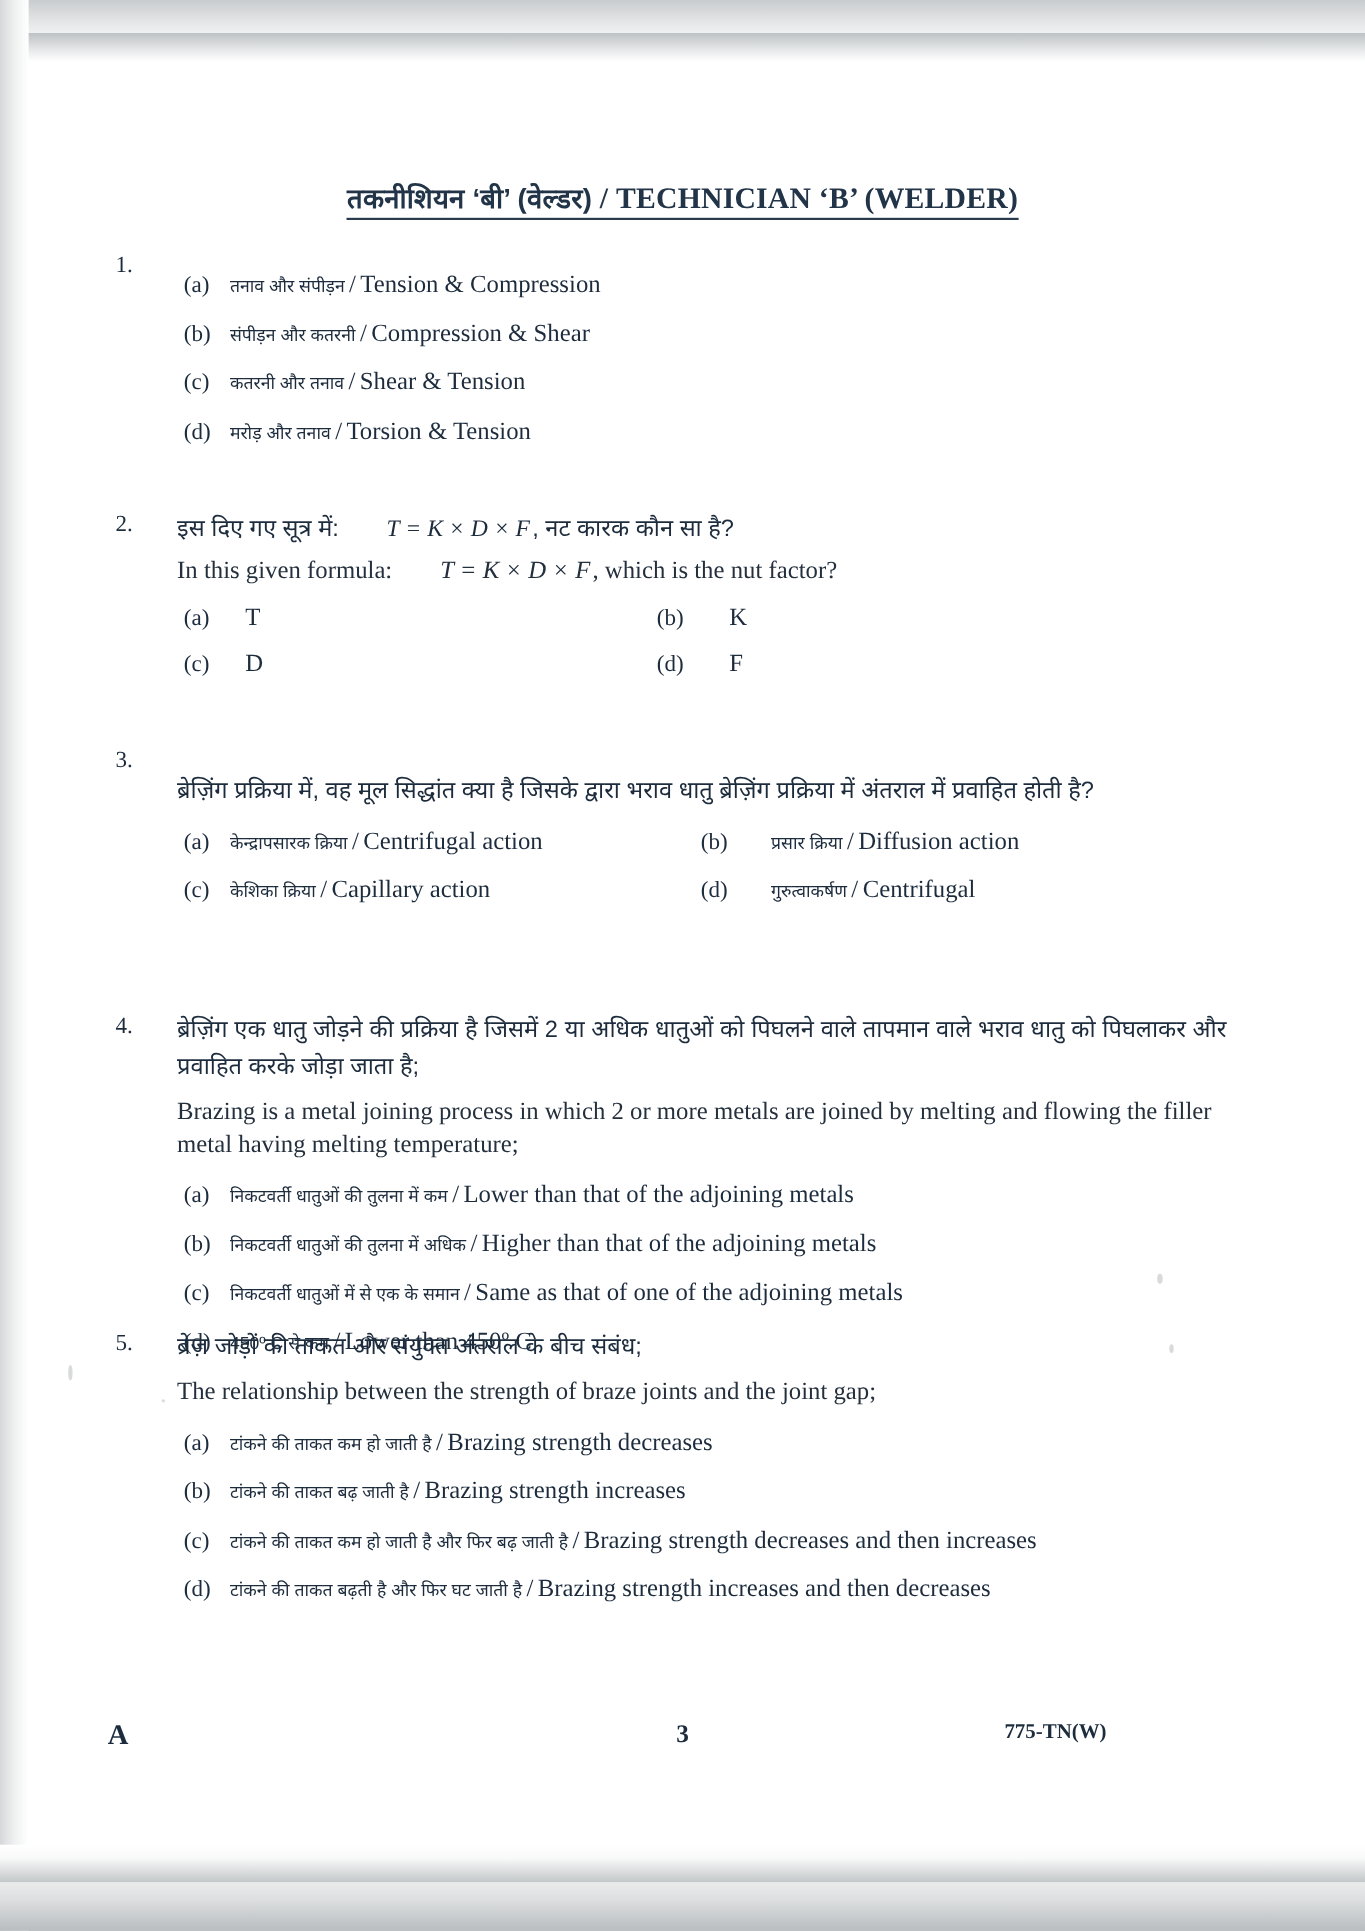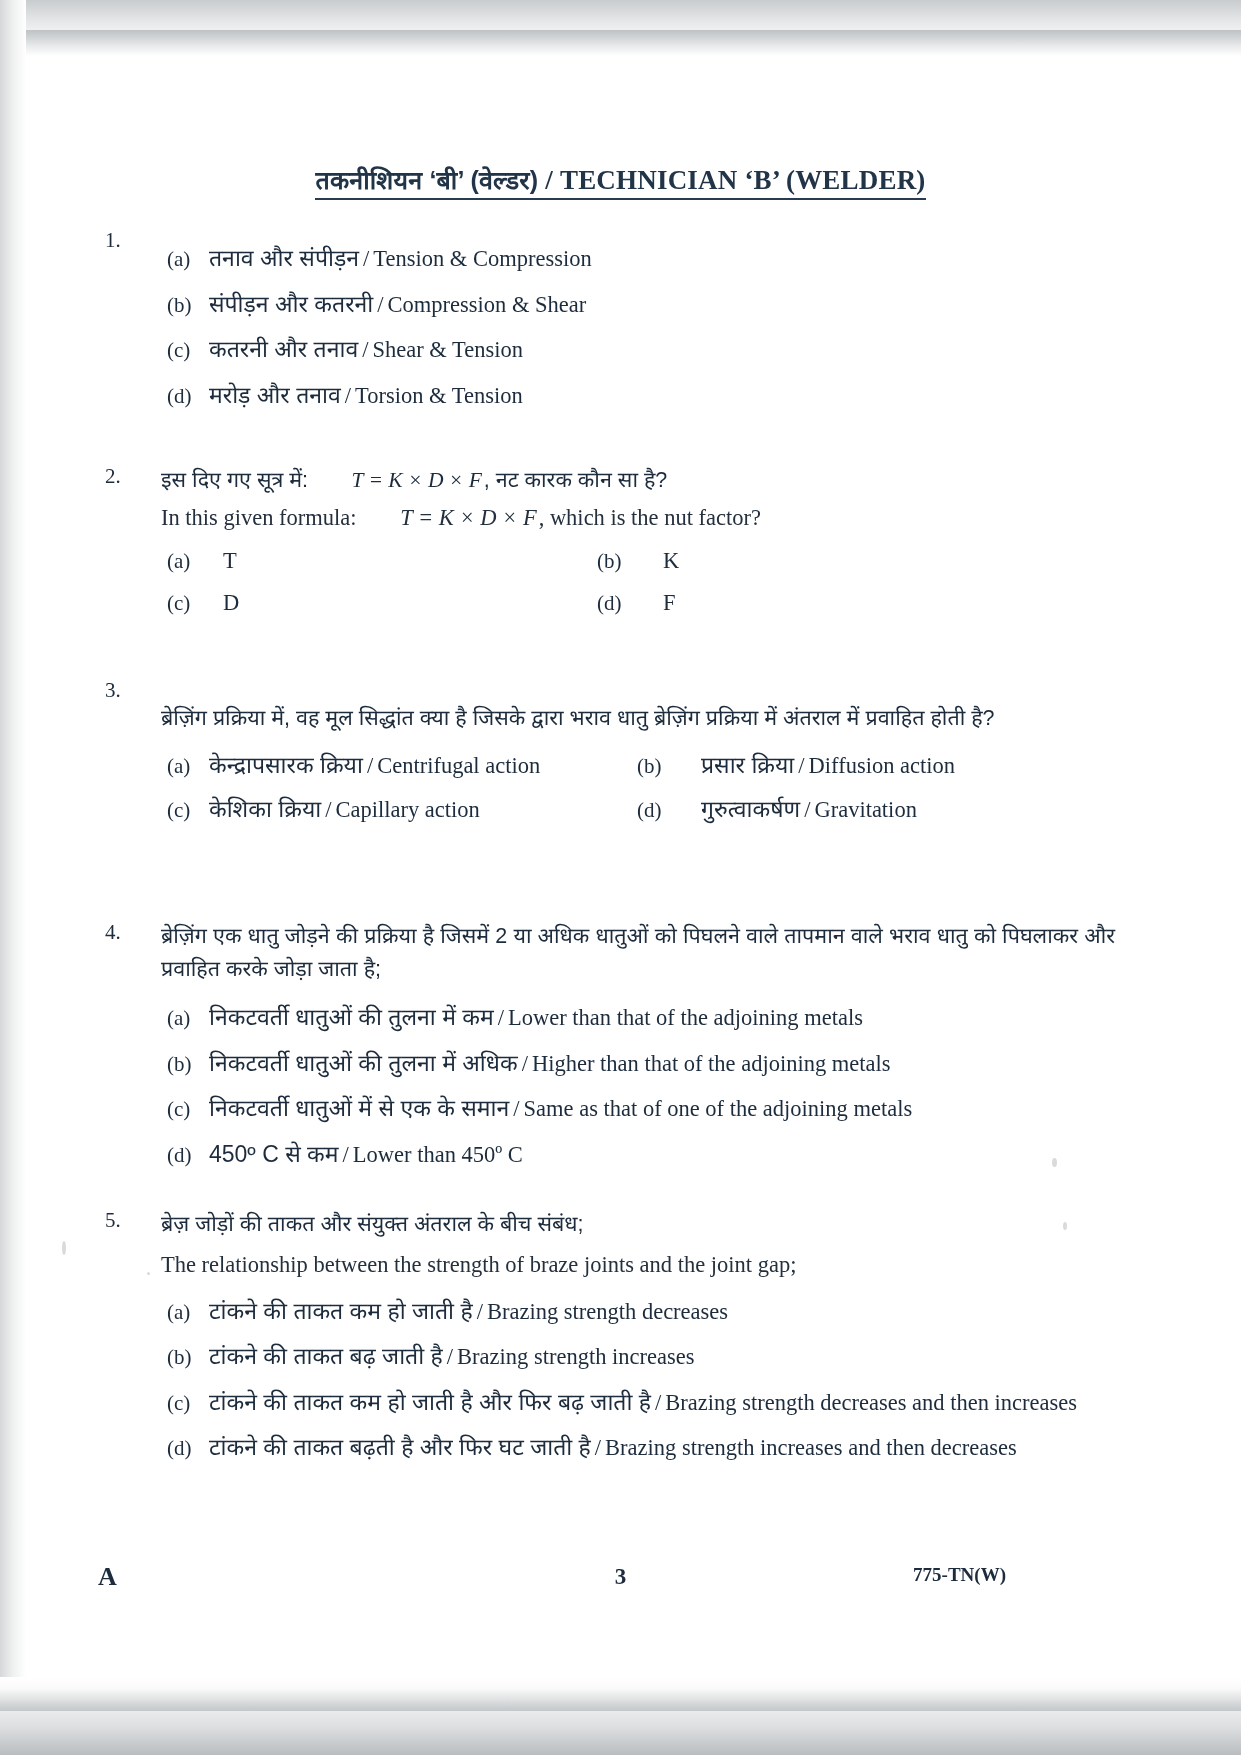--- a/index.html
+++ b/index.html
@@ -109,21 +109,21 @@
     padding-left: 6px;
     box-sizing: border-box;
   }
   .opt .otext {
     flex: 1 1 auto;
     font-size: 22.5px;
     line-height: 1.4;
   }
   .opt .otext .hi {
     font-family: "Liberation Sans", "DejaVu Sans", sans-serif;
-    font-size: 23px;
+    font-size: 16px;
   }
   .opt .otext .sep { padding: 0 4px; }
 
   
   .opts-2col {
     display: grid;
     grid-template-columns: 430px 1fr;
     column-gap: 0px;
     row-gap: 0px;
     margin-top: 10px;
@@ -244,30 +244,31 @@
           <div class="opt">
             <span class="lbl">(b)</span>
             <span class="otext" style="padding-left:22px;"><span class="hi">प्रसार क्रिया</span><span class="sep">/</span><span>Diffusion action</span></span>
           </div>
           <div class="opt">
             <span class="lbl">(c)</span>
             <span class="otext"><span class="hi">केशिका क्रिया</span><span class="sep">/</span><span>Capillary action</span></span>
           </div>
           <div class="opt">
             <span class="lbl">(d)</span>
-            <span class="otext" style="padding-left:22px;"><span class="hi">गुरुत्वाकर्षण</span><span class="sep">/</span><span>Gravitation</span></span>
+            <span class="otext" style="padding-left:22px;"><span class="hi">गुरुत्वाकर्षण</span><span class="sep">/</span><span>Centrifugal</span></span>
           </div>
         </div>
       </div>
     </div>
 
     <div class="qblock" style="top:920px;">
       <div class="qnum">4.</div>
       <div class="qbody">
         <div class="hi-line" style="text-align:justify;">ब्रेज़िंग एक धातु जोड़ने की प्रक्रिया है जिसमें 2 या अधिक धातुओं को पिघलने वाले तापमान वाले भराव धातु को पिघलाकर और प्रवाहित करके जोड़ा जाता है;</div>
+        <div class="en-line tight" style="margin-top:10px;">Brazing is a metal joining process in which 2 or more metals are joined by melting and flowing the filler metal having melting temperature;</div>
         <div class="opts" style="margin-top:16px;">
           <div class="opt">
             <span class="lbl">(a)</span>
             <span class="otext"><span class="hi">निकटवर्ती धातुओं की तुलना में कम</span><span class="sep">/</span><span>Lower than that of the adjoining metals</span></span>
           </div>
           <div class="opt">
             <span class="lbl">(b)</span>
             <span class="otext"><span class="hi">निकटवर्ती धातुओं की तुलना में अधिक</span><span class="sep">/</span><span>Higher than that of the adjoining metals</span></span>
           </div>
           <div class="opt">

